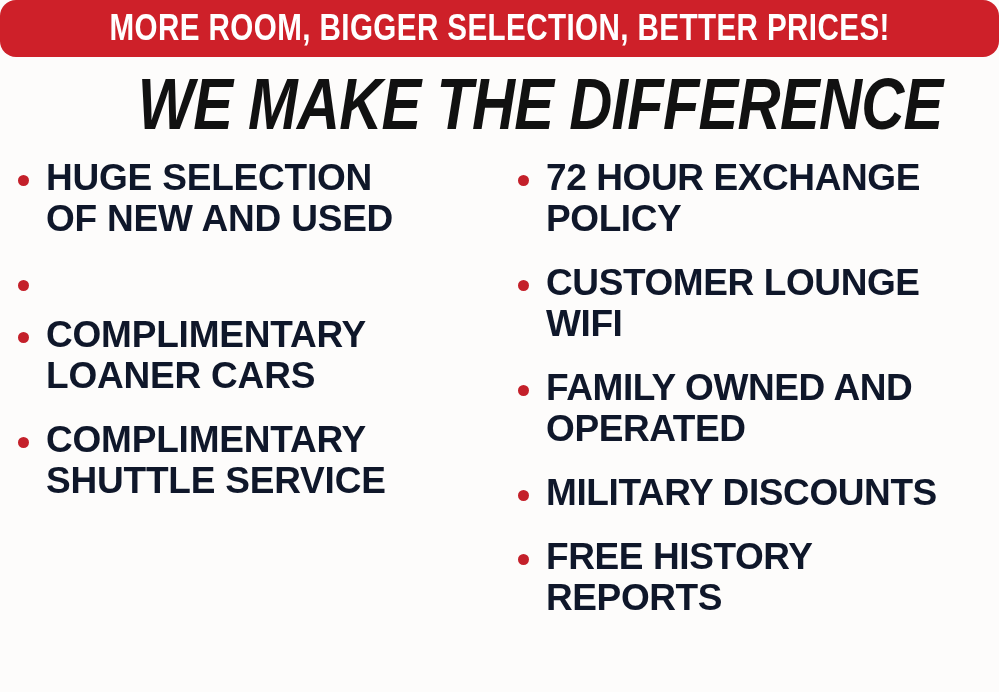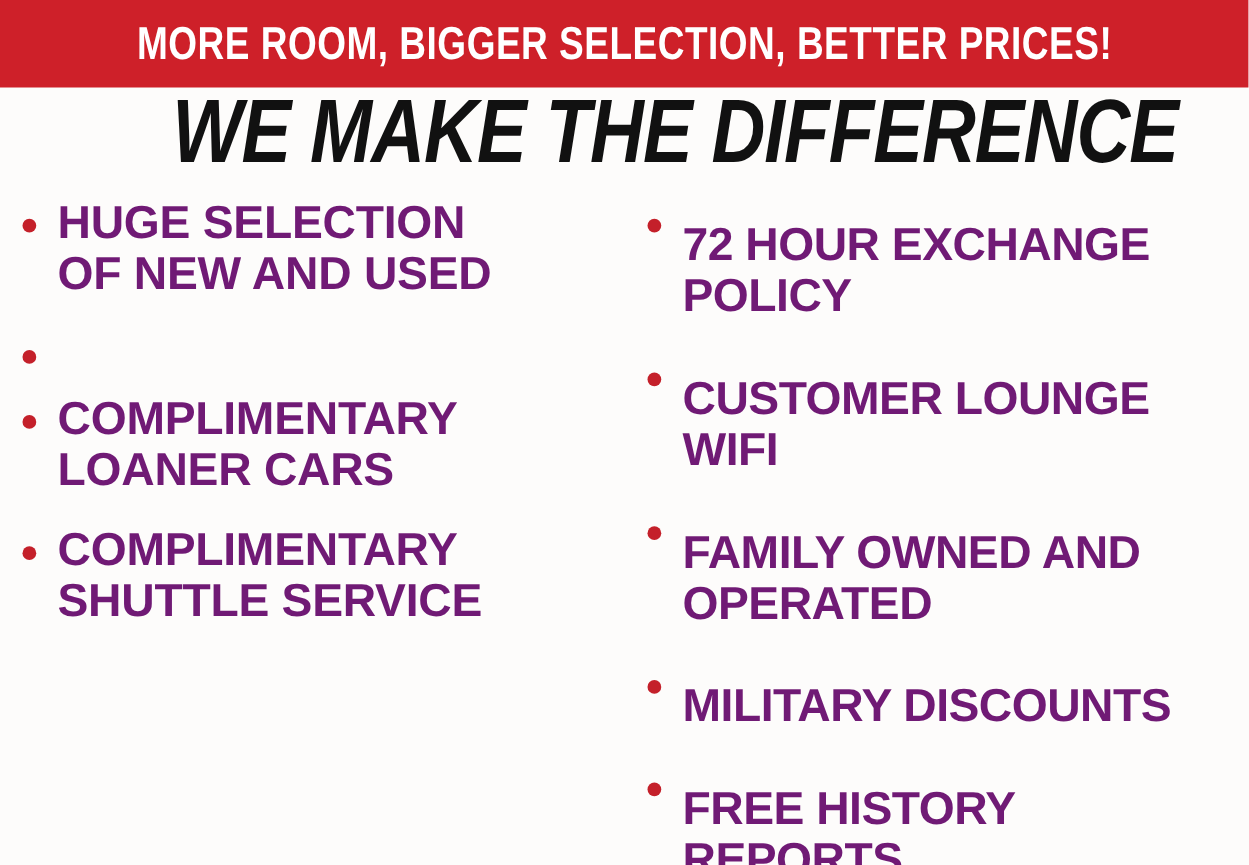--- a/index.html
+++ b/index.html
@@ -22,26 +22,27 @@
     background: #fdfcfb;
     overflow: hidden;
   }
 
   
   .banner {
     position: absolute;
     left: 0;
     top: 0;
     width: 999px;
-    height: 70px;
+    height: 57px;
     background: #ce2029;
     display: flex;
     align-items: center;
     justify-content: center;
     overflow: hidden;
+    border-radius: 16px;
   }
   .banner-text {
     color: #ffffff;
     font-family: "Liberation Sans", sans-serif;
     font-weight: bold;
     font-size: 37px;
     line-height: 40px;
     letter-spacing: 0.5px;
     transform: scaleX(0.80);
     transform-origin: center center;
@@ -98,30 +99,30 @@
   .dot {
     flex: 0 0 auto;
     width: 11px;
     height: 11px;
     border-radius: 50%;
     background: #c4202a;
     margin-top: 18px;
     margin-right: 17px;
   }
   .btext {
-    color: #701a75;
+    color: #0f172a;
     font-family: "Liberation Sans", sans-serif;
     font-weight: bold;
     font-size: 37px;
     line-height: 41px;
     letter-spacing: -0.2px;
     white-space: pre-line;
     text-transform: uppercase;
   }
-  .col-right .btext { letter-spacing: -0.4px; margin-top: 18px; }
+  .col-right .btext { letter-spacing: -0.4px; }
 </style>
 </head>
 <body>
 
 <div id="poster">
 
   <div class="banner">
     <div class="banner-text">MORE ROOM, BIGGER SELECTION, BETTER PRICES!</div>
   </div>
 

